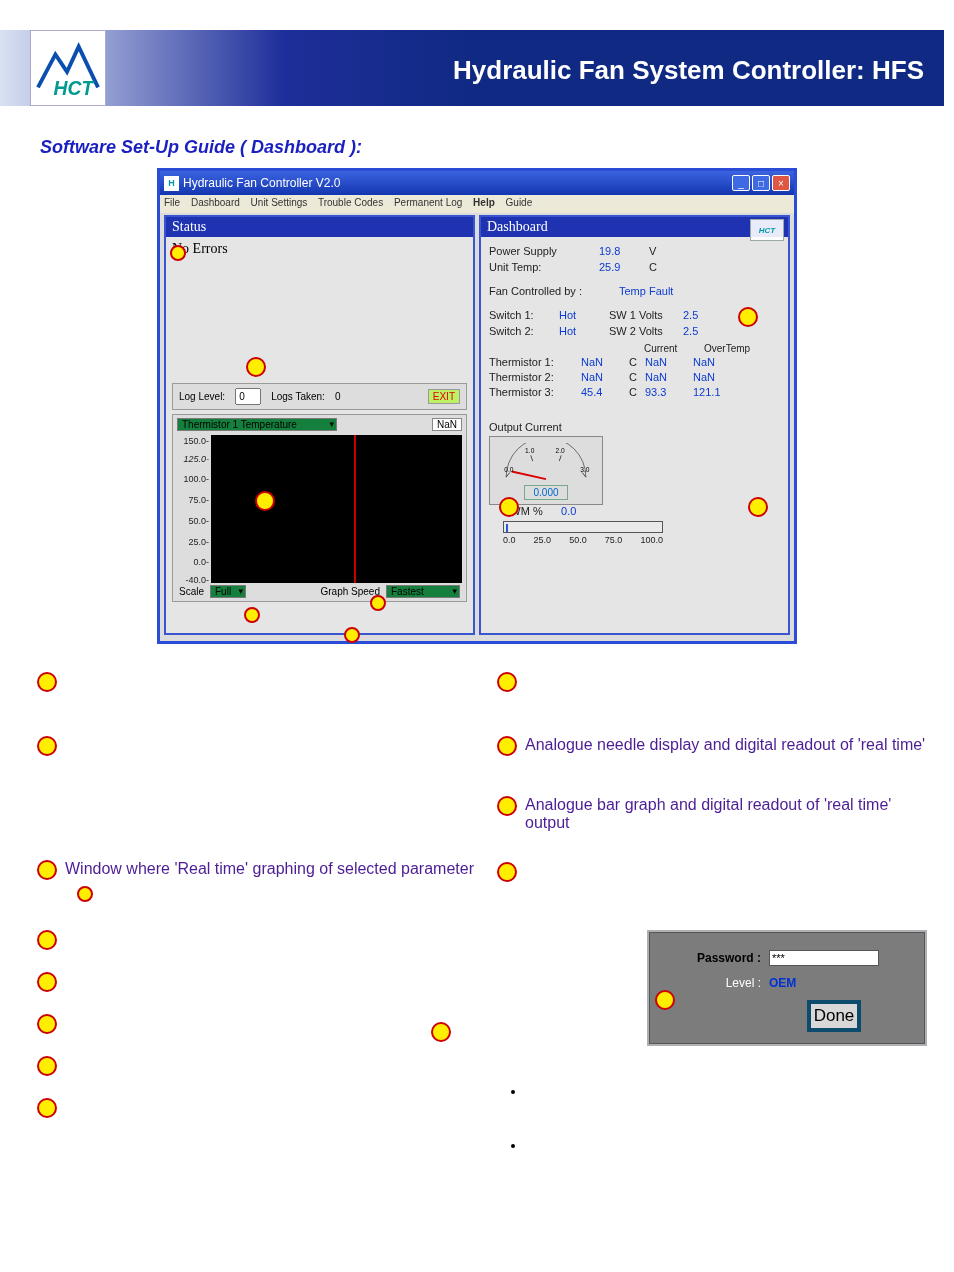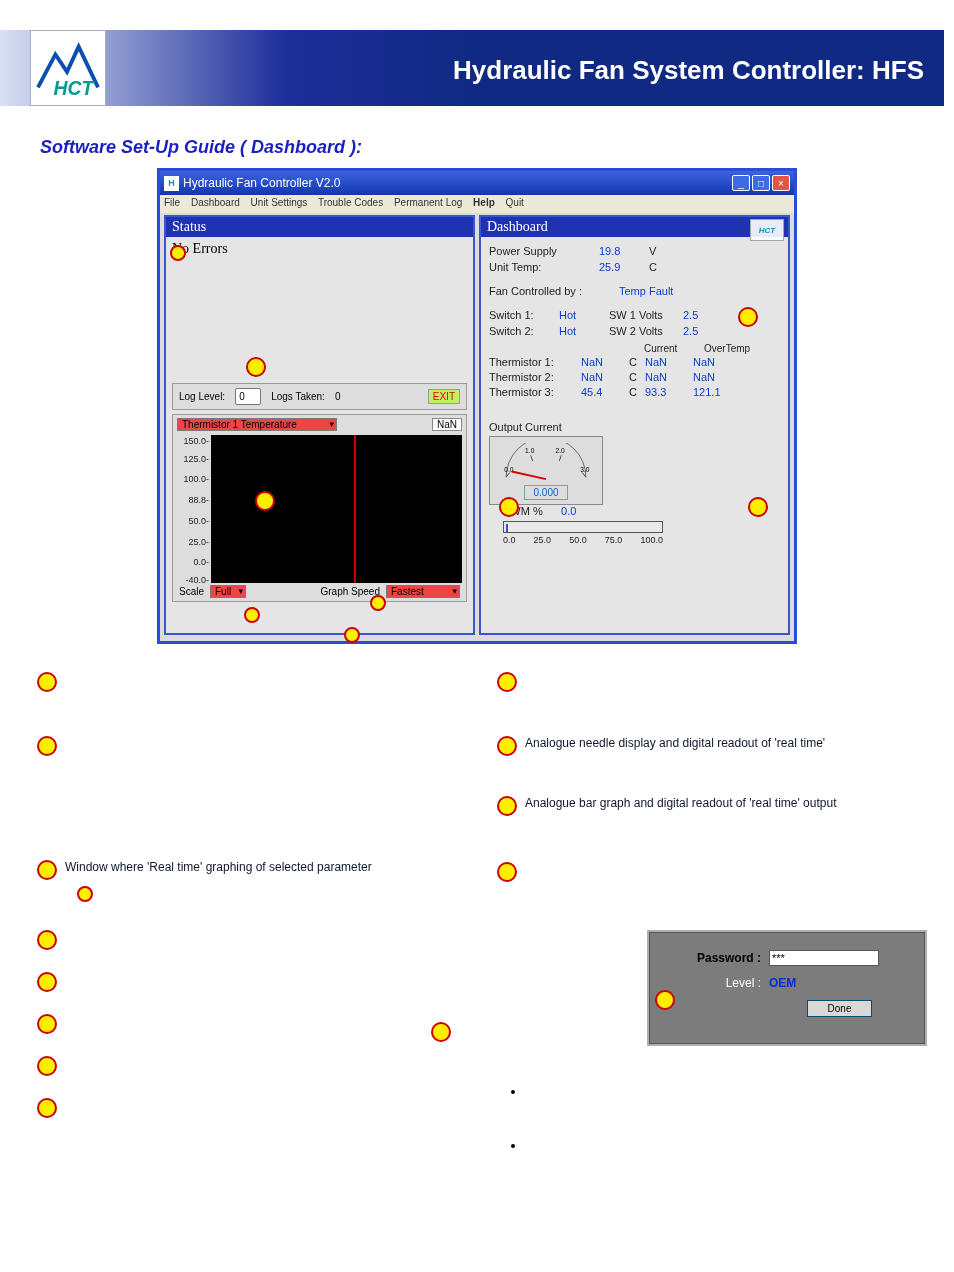--- a/index.html
+++ b/index.html
@@ -26,21 +26,21 @@
   .panel.left { min-height:420px; }
   .hctmini { position:absolute; right:4px; top:2px; width:34px; height:22px; background:rgba(255,255,255,.9); border:1px solid #9aa; font-size:8px; color:var(--teal); font-style:italic; font-weight:bold; display:flex; align-items:center; justify-content:center; }
 
   .statusTxt { font-family:"Times New Roman",serif; font-size:14px; margin:4px 6px; }
   .logbar { margin:126px 6px 0 6px; border:1px solid #9a9a9a; background:#ddd; font-size:10px; padding:4px 6px; display:flex; align-items:center; gap:10px; }
   .logbar input[type=text] { width:26px; font-size:10px; }
   .btnExit { margin-left:auto; background:#bef264; border:1px solid #999; color:#d00; font-size:10px; padding:1px 4px; }
 
   .graphbox { margin:4px 6px 6px 6px; border:1px solid #9a9a9a; background:#ddd; padding:3px 4px; }
   .graphTop { display:flex; align-items:center; font-size:10px; gap:4px; justify-content:center; }
-  .sel { background:#ef4444; border:1px solid #7a7a7a; font-size:10px; padding:0 12px 0 4px; position:relative; }
+  .sel { background:#15803d; border:1px solid #7a7a7a; font-size:10px; padding:0 12px 0 4px; position:relative; }
   .sel:after { content:"▾"; position:absolute; right:2px; top:0; font-size:9px; }
   .nanBtn { margin-left:auto; background:#fff; border:1px solid #888; font-size:10px; padding:0 4px; }
   .plot { height:148px; background:#000; margin:4px 0 2px 0; position:relative; }
   .plot .axis { position:absolute; left:0; top:0; bottom:0; width:34px; background:#ddd; }
   .plot .axis div { font-size:9px; color:#222; position:absolute; right:2px; transform:translateY(-50%); }
   .plot .redline { position:absolute; left:62%; top:0; bottom:0; width:2px; background:#c70000; }
   .bottomCtrls { font-size:10px; display:flex; align-items:center; gap:6px; padding:0 2px; }
 
   .dash { padding:6px 8px 10px 8px; font-size:11px; color:#222; }
   .row { display:flex; align-items:center; height:16px; }
@@ -58,30 +58,30 @@
   .gaugeRead { width:44px; margin:2px auto 0 auto; border:1px solid #7a8; color:#06c; text-align:center; font-size:10px; padding:1px 0; }
   .pwmBox { display:inline-block; vertical-align:top; margin-left:14px; font-size:11px; }
   .pwmBar { width:160px; height:12px; border:1px solid #555; margin:4px 0 2px 0; position:relative; background:#e9e9e9; }
   .pwmBar:before{content:"";position:absolute;left:2px;top:2px;width:2px;height:8px;background:#2a59d0;}
   .ticks { font-size:9px; display:flex; justify-content:space-between; width:160px; }
 
   
   .stage { position:relative; width:920px; margin:0 auto 20px auto; min-height:500px; }
   .mark { position:absolute; width:20px; height:20px; border-radius:50%; background:var(--ylw); border:2px solid var(--ylwBrd); }
   .mark.sm { width:16px; height:16px; }
-  .call { position:absolute; font-size:12px; color:#0f172a; display:flex; align-items:flex-start; gap:8px; }
+  .call { position:absolute; font-size:16px; color:#4c1d95; display:flex; align-items:flex-start; gap:8px; }
   .call .mark { position:static; flex:0 0 auto; }
   .bul { list-style:disc; padding-left:30px; margin:4px 0; font-size:12px; }
 
   .pwDialog { position:absolute; right:10px; top:258px; width:280px; height:116px; background:#7c7c7c; border:2px solid #aeb0b4; box-shadow:inset 0 0 0 1px #555; padding:18px 28px; font-size:12px; color:#fff; }
   .pwDialog .r { display:flex; align-items:center; margin-bottom:10px; }
   .pwDialog .r .l { width:84px; text-align:right; margin-right:8px; font-weight:bold; color:#000; }
   .pwDialog input { width:110px; height:16px; font-size:11px; background:#fff; border:1px solid #555; color:#000; padding:0 2px; }
   .pwVal { color:#0032d4; font-weight:bold; }
-  .pwBtn { display:block; width:65px; margin:6px 0 0 130px; background:#d8d8d8; border:1px solid #0c4a6e; color:#000; font-size:10px; padding:2px 0; text-align:center; }
+  .pwBtn { display:block; width:54px; margin:6px 0 0 130px; background:#d8d8d8; border:4px solid #0c4a6e; color:#000; font-size:17px; padding:2px 0; text-align:center; }
 </style>
 </head>
 <body>
 
 <div class="hdr">
   <div class="band"></div>
   <div class="logo">
     <svg viewBox="0 0 70 64">
         <polyline points="4,52 22,18 34,36 46,10 66,52" fill="none" stroke="#0a4fb0" stroke-width="4"></polyline>
         <text x="20" y="60" font-size="20" font-style="italic" font-weight="bold" fill="#009a90">HCT</text>
@@ -101,21 +101,21 @@
     <span class="tbbtn">□</span>
     <span class="tbbtn x">×</span>
   </div>
   <div class="menubar">
     <span>File</span>
     <span>Dashboard</span>
     <span>Unit Settings</span>
     <span>Trouble Codes</span>
     <span>Permanent Log</span>
     <span style="font-weight:bold">Help</span>
-    <span>Quit</span>
+    <span>Guide</span>
   </div>
   <div class="cols">
 
     <div class="panel left">
       <div class="ph">Status</div>
       <div class="statusTxt">No Errors</div>
       <div class="mark sm" style="top:28px;left:4px"></div>
       <div class="mark" style="top:140px;left:80px"></div>
 
       <div class="logbar">
@@ -127,23 +127,23 @@
       </div>
 
       <div class="graphbox">
         <div class="graphTop">
           <span class="sel" style="width:160px">Thermistor 1 Temperature</span>
           <span class="nanBtn">NaN</span>
         </div>
         <div class="plot">
           <div class="axis" id="yaxis">
               <div style="top: 4%;">150.0-</div>
-              <div style="top: 16%;">125.0-</div>
+              <div style="top: 16%; font-style: italic;">125.0-</div>
               <div style="top: 30%;">100.0-</div>
-              <div style="top: 44%;">88.8-</div>
+              <div style="top: 44%;">75.0-</div>
               <div style="top: 58%;">50.0-</div>
               <div style="top: 72%;">25.0-</div>
               <div style="top: 86%;">0.0-</div>
               <div style="top: 98%;">-40.0-</div>
             </div>
           <div class="redline"></div>
           <div class="mark" style="top:56px;left:78px"></div>
         </div>
         <div class="bottomCtrls">
           <span>Scale</span>

